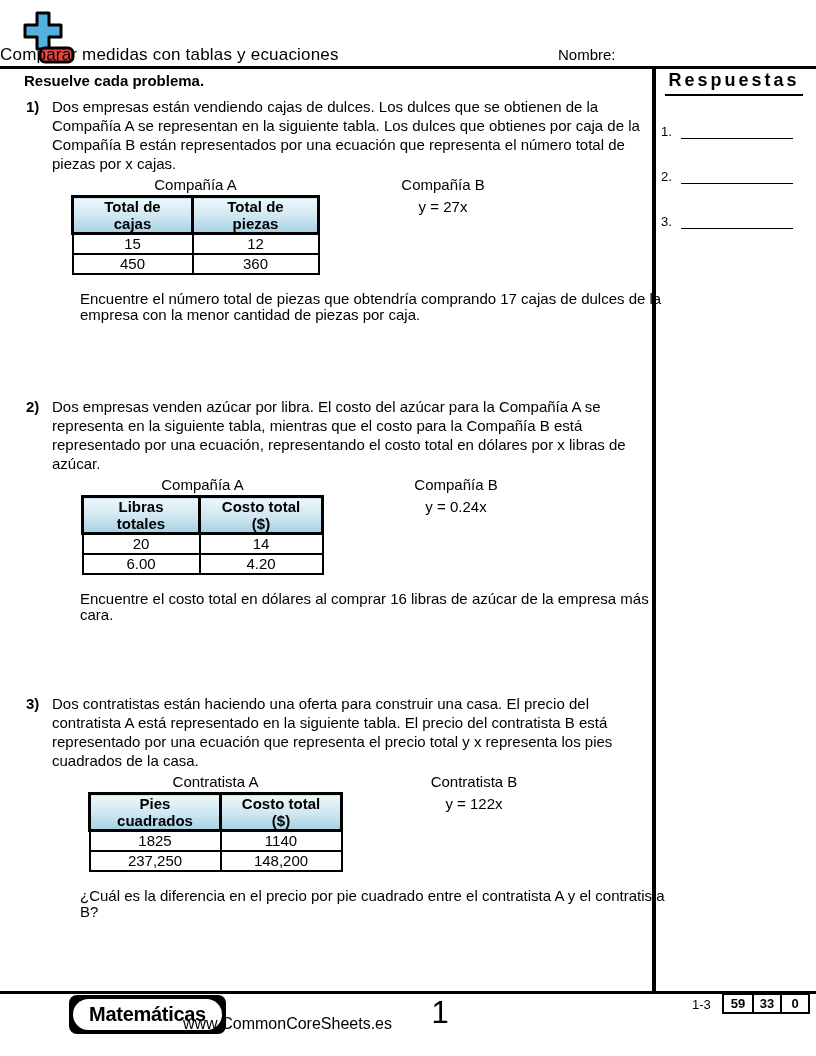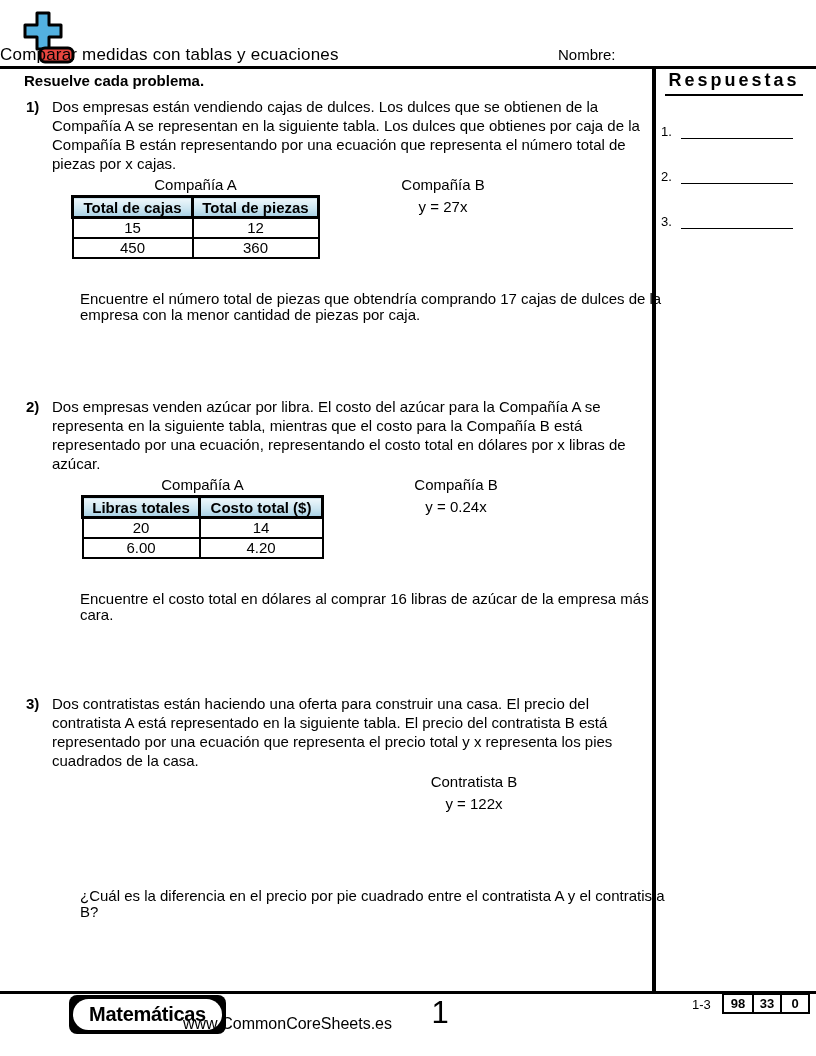--- a/index.html
+++ b/index.html
@@ -44,21 +44,21 @@
   .media { position:relative; height:95px; }
   .awrap { position:absolute; top:0; }
   .bwrap { position:absolute; top:0; width:170px; text-align:center; }
   .p1 .awrap { left:71px; } .p1 .bwrap { left:358px; }
   .p2 .awrap { left:81px; } .p2 .bwrap { left:371px; }
   .p3 .awrap { left:88px; } .p3 .bwrap { left:389px; }
   .ttitle { text-align:center; font-size:15px; font-weight:normal; line-height:18px; margin-bottom:1px; }
   .formula { font-size:15px; margin-top:4px; }
   table.dtable { border-collapse:collapse; }
   table.dtable th {
-    border:3px solid #000; height:21px; padding:0 0;
+    border:3px solid #000; height:21px; padding:0 16px;
     font-size:15px; font-weight:bold; text-align:center;
     background:linear-gradient(180deg,#eef7fb 0%,#cde6f1 55%,#a7d1e5 100%);
   }
   table.dtable td {
     border:2px solid #000; height:20px; padding:0 4px;
     font-size:15px; text-align:center; background:#fff;
   }
   .p1 th.c1 { width:120px; } .p1 th.c2 { width:126px; }
   .p2 th.c1 { width:117px; } .p2 th.c2 { width:123px; }
   .p3 th.c1 { width:131px; } .p3 th.c2 { width:121px; }
@@ -115,21 +115,21 @@
     <span class="num">2.</span>
     <span class="blank"></span>
   </div>
   <div class="ans-row" id="ans3">
     <span class="num">3.</span>
     <span class="blank"></span>
   </div>
 
   <section class="problem p1" id="prob1">
     <span class="pnum">1)</span>
-    <p class="ptext">Dos empresas están vendiendo cajas de dulces. Los dulces que se obtienen de la Compañía A se representan en la siguiente tabla. Los dulces que obtienes por caja de la Compañía B están representando por una ecuación que representa el número total de piezas por x cajas.</p>
+    <p class="ptext">Dos empresas están vendiendo cajas de dulces. Los dulces que se obtienen de la Compañía A se representan en la siguiente tabla. Los dulces que obtienes por caja de la Compañía B están representados por una ecuación que representa el número total de piezas por x cajas.</p>
     <div class="media">
       <div class="awrap">
         <div class="ttitle">Compañía A</div>
         <table class="dtable">
           <thead>
               <tr>
             <th class="c1">Total de cajas</th>
             <th class="c2">Total de piezas</th>
           </tr>
             </thead>
@@ -183,34 +183,55 @@
         <div class="formula">y = 0.24x</div>
       </div>
     </div>
     <p class="question">Encuentre el costo total en dólares al comprar 16 libras de azúcar de la empresa más cara.</p>
   </section>
 
   <section class="problem p3" id="prob3">
     <span class="pnum">3)</span>
     <p class="ptext">Dos contratistas están haciendo una oferta para construir una casa. El precio del contratista A está representado en la siguiente tabla. El precio del contratista B está representado por una ecuación que representa el precio total y x representa los pies cuadrados de la casa.</p>
     <div class="media">
+      <div class="awrap">
+        <div class="ttitle">Contratista A</div>
+        <table class="dtable">
+          <thead>
+              <tr>
+            <th class="c1">Pies cuadrados</th>
+            <th class="c2">Costo total ($)</th>
+          </tr>
+            </thead>
+          <tbody>
+            <tr>
+              <td>1825</td>
+              <td>1140</td>
+            </tr>
+            <tr>
+              <td>237,250</td>
+              <td>148,200</td>
+            </tr>
+          </tbody>
+        </table>
+      </div>
       <div class="bwrap">
         <div class="ttitle">Contratista B</div>
         <div class="formula">y = 122x</div>
       </div>
     </div>
     <p class="question">¿Cuál es la diferencia en el precio por pie cuadrado entre el contratista A y el contratista B?</p>
   </section>
 
   <div class="ftr-rule"></div>
   <div class="brand">
     <div class="brand-pill">Matemáticas</div>
   </div>
   <div class="site-url">www.CommonCoreSheets.es</div>
   <div class="page-num">1</div>
   <div class="score-range">1-3</div>
   <div class="score-table">
-    <div class="score-cell">98</div>
+    <div class="score-cell">59</div>
     <div class="score-cell">33</div>
     <div class="score-cell">0</div>
   </div>
 
 </div>
 
 </body></html>

